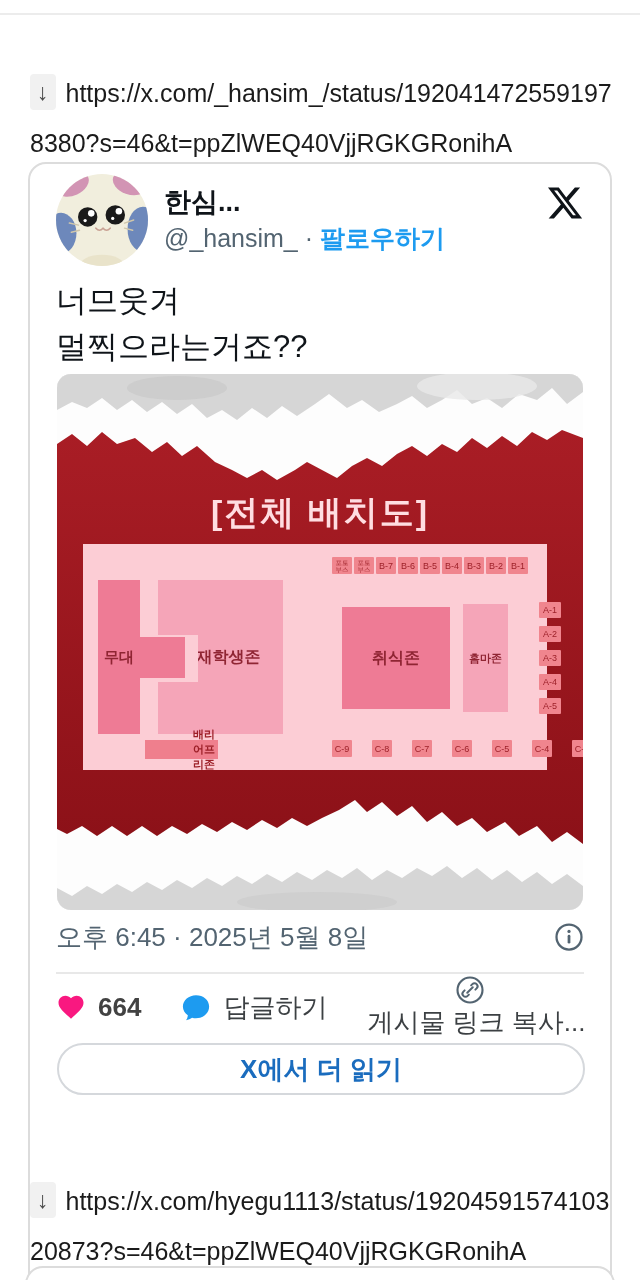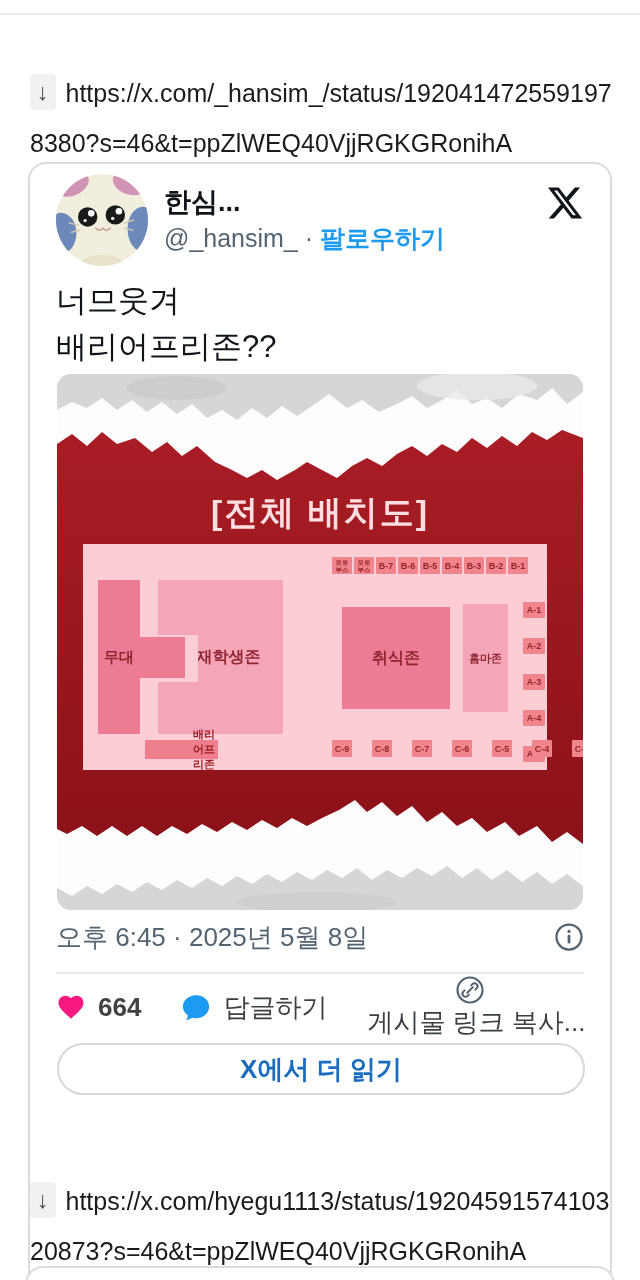--- a/index.html
+++ b/index.html
@@ -41,23 +41,23 @@
   .stage-arm     { position:absolute; left:57px; top:93px; width:45px; height:41px; background:#ee7b95; z-index:3; }
   .zone-students { left:75px;  top:36px;  width:125px; height:154px; background:#f5a5b8; font-size:16px; padding-left:16px; }
   .students-notch{ position:absolute; left:75px; top:91px; width:40px; height:47px; background:#fccdd5; z-index:2; }
   .zone-food     { left:259px; top:63px;  width:108px; height:102px; background:#ee7b95; font-size:16px; }
   .zone-homma    { left:380px; top:60px;  width:45px;  height:108px; background:#f5a5b8; font-size:11px; }
   .zone-barrier  { left:62px;  top:196px; width:73px;  height:19px;  background:#ef7f8d; font-size:11px; color:#9c1f27;padding-left:48px; }
 
   .seat-row { position:absolute; display:flex; gap:2px; }
   .row-top  { left:249px; top:13px; }
   .row-c    { left:249px; top:196px;gap:20px; }
-  .col-a    { position:absolute; left:440px; top:58px; display:flex; flex-direction:column; gap:20px; }
+  .col-a    { position:absolute; left:456px; top:58px; display:flex; flex-direction:column; gap:8px; }
   .seat-row span, .col-a span {
-      width:20px; height:17px; background:#f0858e; color:#9c2129; font-size:9px; font-weight:bold;
+      width:20px; height:17px; background:#f0858e; color:#9c2129; font-size:9px; font-weight:normal;
       display:flex; align-items:center; justify-content:center; text-align:center; border-radius:1px; }
   .col-a span { width:22px; height:16px; }
   .row-top span:nth-child(-n+2) { font-size:6.5px; line-height:7px; }
 
   .timestamp { position:absolute; left:26px; top:756px; font-size:26px; color:#536471; }
   .info-icon { position:absolute; right:26px; top:758px; width:30px; height:30px; }
 
   .card-divider { position:absolute; left:26px; top:808px; width:528px; height:2px; background:#e8e8e8; }
 
   .actions { position:absolute; left:26px; top:820px; height:46px; display:flex; align-items:center; }
@@ -119,21 +119,21 @@
       <span>·</span>
       <span class="follow-link">팔로우하기</span>
     </div>
 
     <svg class="x-logo" viewBox="0 0 24 24">
       <path fill="#0f1419" d="M18.244 2.25h3.308l-7.227 8.26 8.502 11.24H16.17l-5.214-6.817L4.99 21.75H1.68l7.73-8.835L1.254 2.25H8.08l4.713 6.231 5.45-6.231zm-1.161 17.52h1.833L7.084 4.126H5.117l11.966 15.644z"></path>
     </svg>
 
     <div class="tweet-body">
       <span>너므웃겨</span>
-      <span>배리어프리존??</span>
+      <span>멀찍으라는거죠??</span>
     </div>
 
     <div class="poster">
       <svg class="torn" viewBox="0 0 526 536" preserveAspectRatio="none">
         <defs>
           <linearGradient id="redg" x1="0" y1="0" x2="0" y2="1">
             <stop offset="0" stop-color="#a91d25"></stop>
               <stop offset="1" stop-color="#8c1118"></stop>
           </linearGradient>
         </defs>

